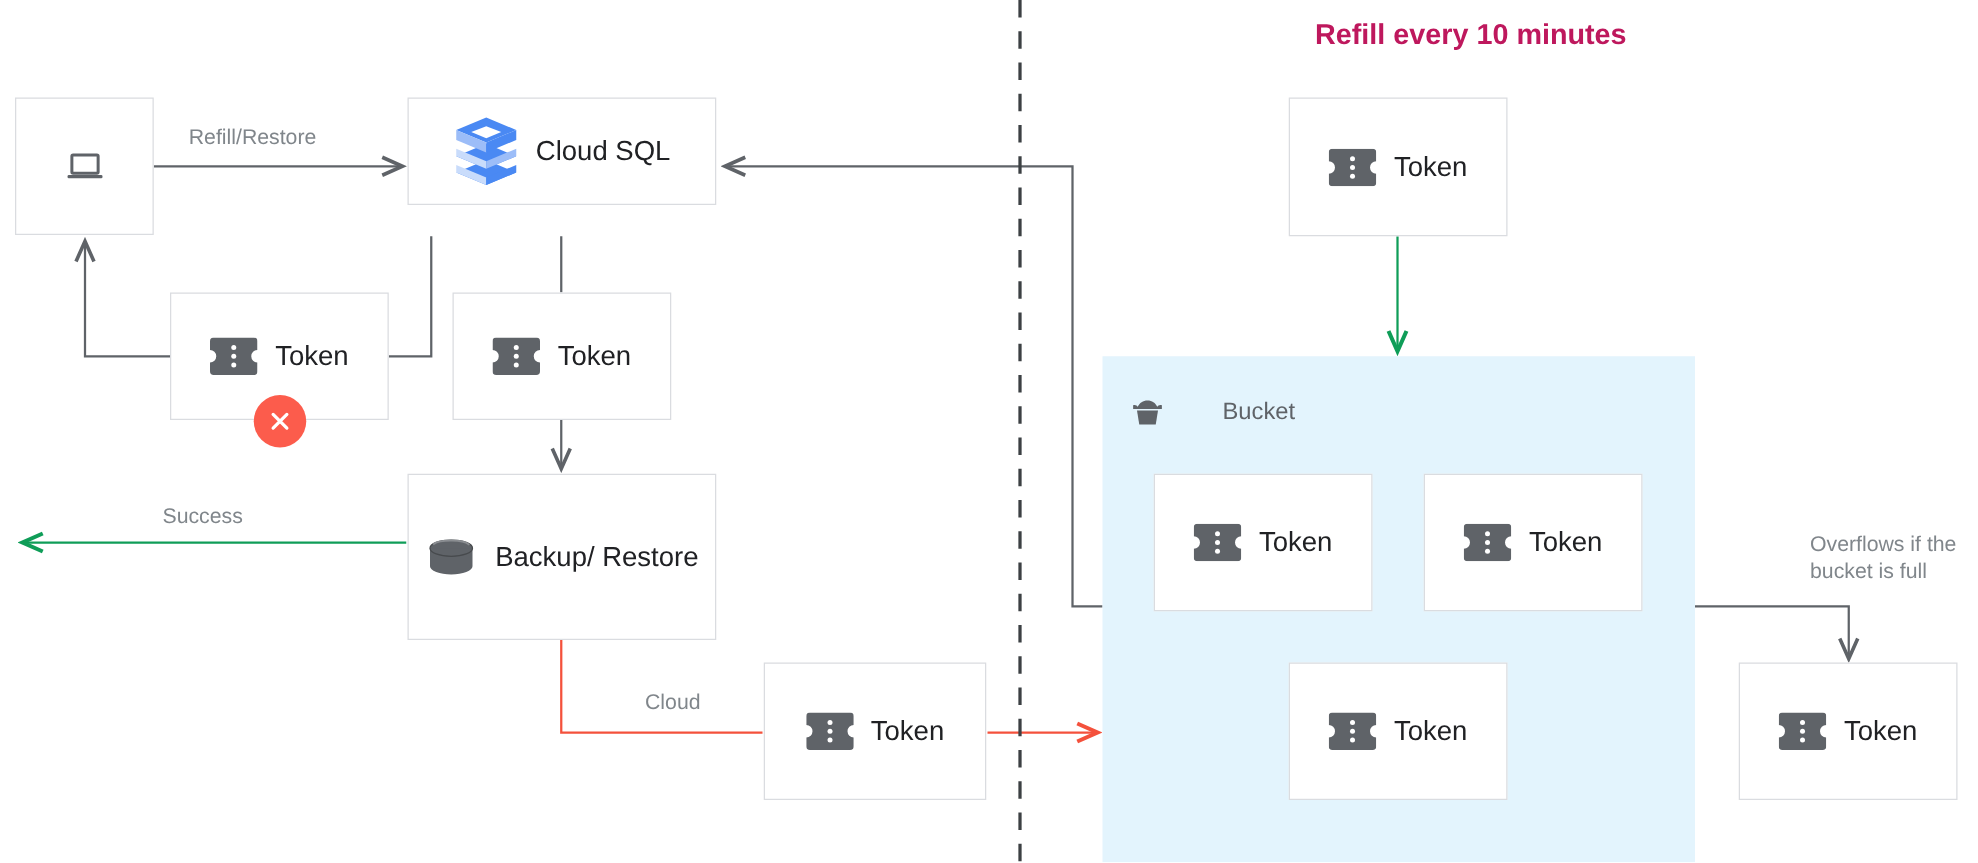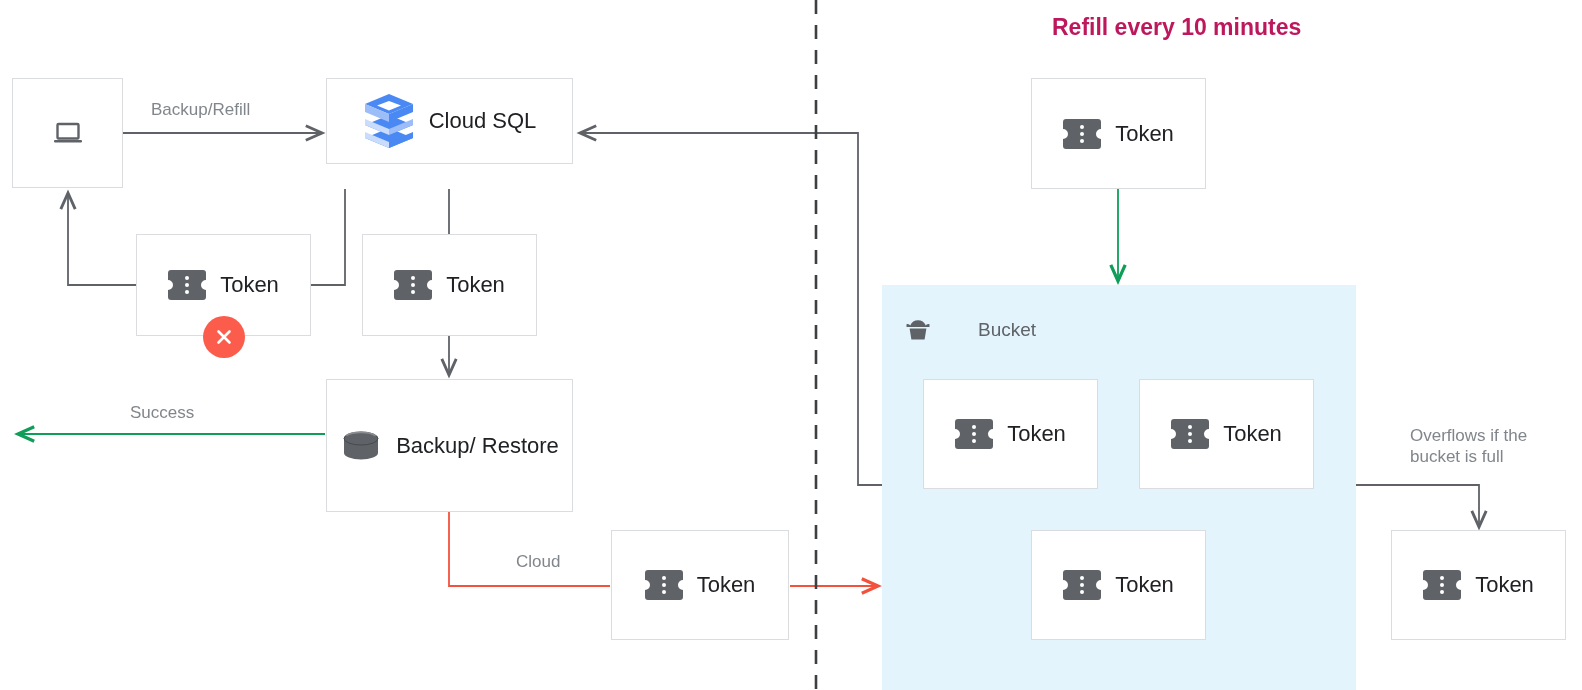--- a/index.html
+++ b/index.html
@@ -219,22 +219,22 @@
       <path d="M0 3 A3 3 0 0 1 3 0 L35 0 A3 3 0 0 1 38 3 L38 10 A5 5 0 0 0 38 20 L38 27 A3 3 0 0 1 35 30 L3 30 A3 3 0 0 1 0 27 L0 20 A5 5 0 0 0 0 10 Z" fill="#5f6368"></path>
       <circle cx="19" cy="8" r="2" fill="#fff"></circle>
       <circle cx="19" cy="15" r="2" fill="#fff"></circle>
       <circle cx="19" cy="22" r="2" fill="#fff"></circle>
     </svg>
     <span class="lbl">Token</span>
   </div>
 
   <div class="title" style="left:1052px;top:14px;">Refill every 10 minutes</div>
 
-  <div class="edge-label" style="left:151px;top:99px;">Backup/Refill</div>
+  <div class="edge-label" style="left:151px;top:99px;">Refill/Restore</div>
 
   <div class="edge-label" style="left:130px;top:402px;">Success</div>
 
   <div class="edge-label" style="left:516px;top:551px;">Cloud</div>
 
-  <div class="edge-label" style="left:1410px;top:425px;">Overflows if the
+  <div class="edge-label" style="left:1448px;top:425px;">Overflows if the
 bucket is full</div>
 
 </div>
 
 </body></html>

